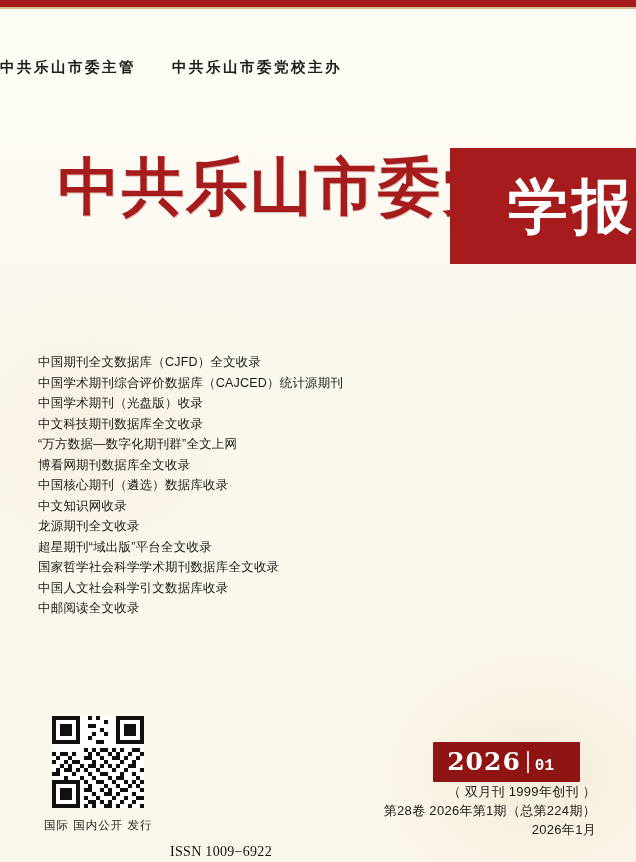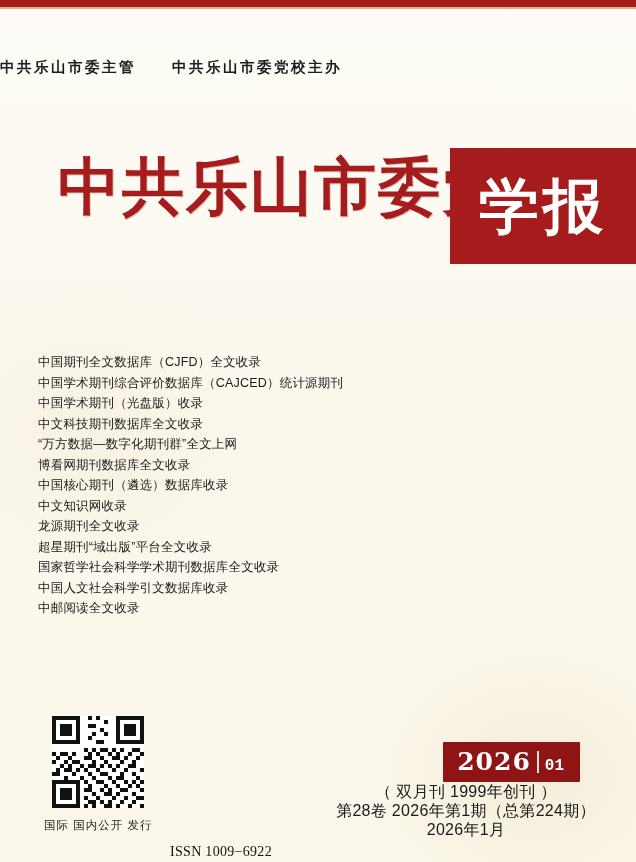--- a/index.html
+++ b/index.html
@@ -68,21 +68,21 @@
   }
   .masthead-box {
     position: absolute;
     right: 0;
     top: 0;
     width: 186px;
     height: 116px;
     background: #a61c1c;
     display: flex;
     align-items: center;
-    justify-content: center;
+    justify-content: flex-end;
   }
   .masthead-box-text {
     color: #ffffff;
     font-family: "DejaVu Serif", "Liberation Serif", serif;
     font-weight: bold;
     font-size: 60px;
     letter-spacing: 4px;
     line-height: 1;
   }
   .pinyin {
@@ -155,21 +155,21 @@
     margin: 2px 4px 3px 4px;
   }
 
   
   .issue-box {
     position: absolute;
     right: 56px;
     top: 742px;
     background: #8f1414;
     color: #fff;
-    padding: 5px 16px 6px 14px;
+    padding: 5px 26px 6px 14px;
     display: flex;
     align-items: baseline;
     gap: 6px;
     border-radius: 1px;
   }
   .issue-year {
     font-family: "DejaVu Serif", "Liberation Serif", serif;
     font-weight: bold;
     font-size: 25px;
     letter-spacing: 1px;
@@ -188,24 +188,25 @@
   }
 
   .issue-meta {
     position: absolute;
     right: 40px;
     top: 782px;
     text-align: center;
     width: 260px;
   }
   .issue-meta div {
-    font-size: 16px;
+    font-size: 13px;
     color: #1a1a1a;
     line-height: 19px;
     letter-spacing: 0.3px;
+    text-align: right;
   }
 
   
   .wash {
     position: absolute;
     right: -60px;
     bottom: -40px;
     width: 320px;
     height: 260px;
     background: radial-gradient(ellipse at center, rgba(214,186,130,0.16), rgba(214,186,130,0) 70%);

